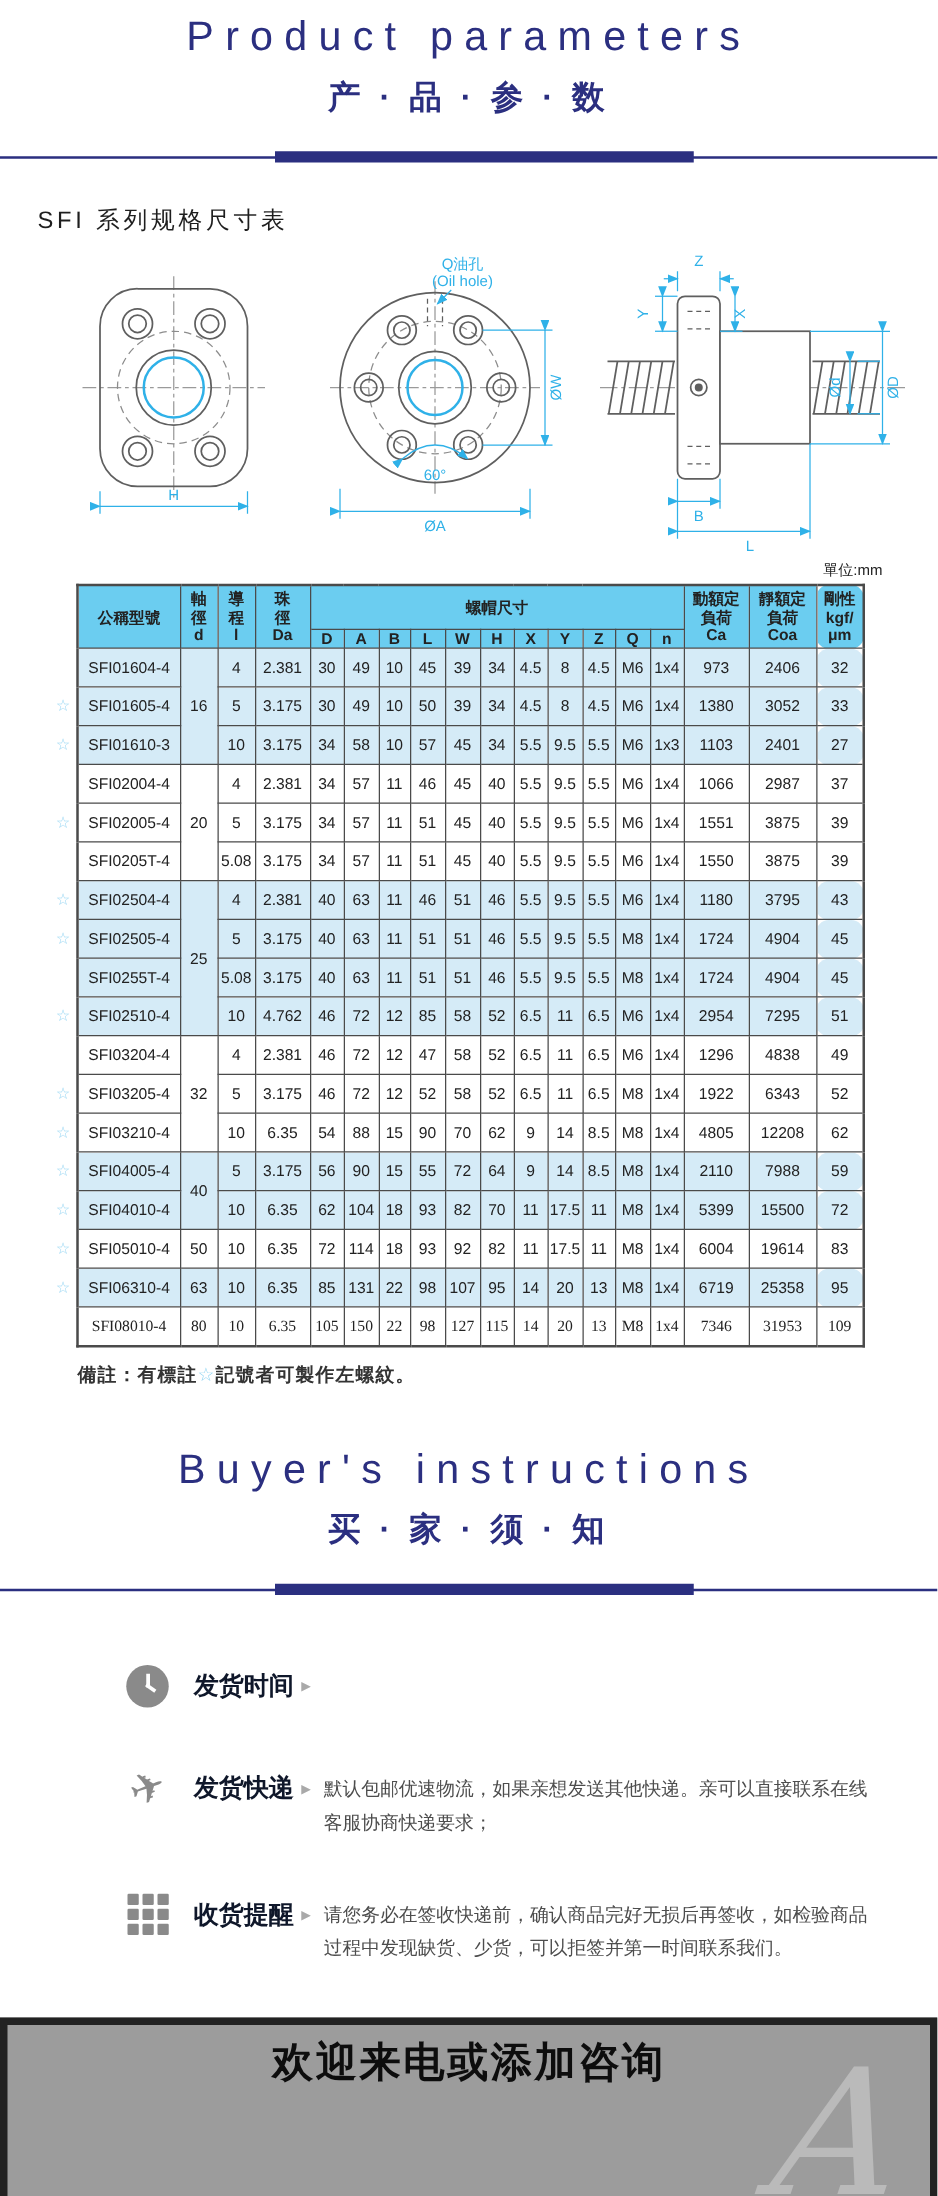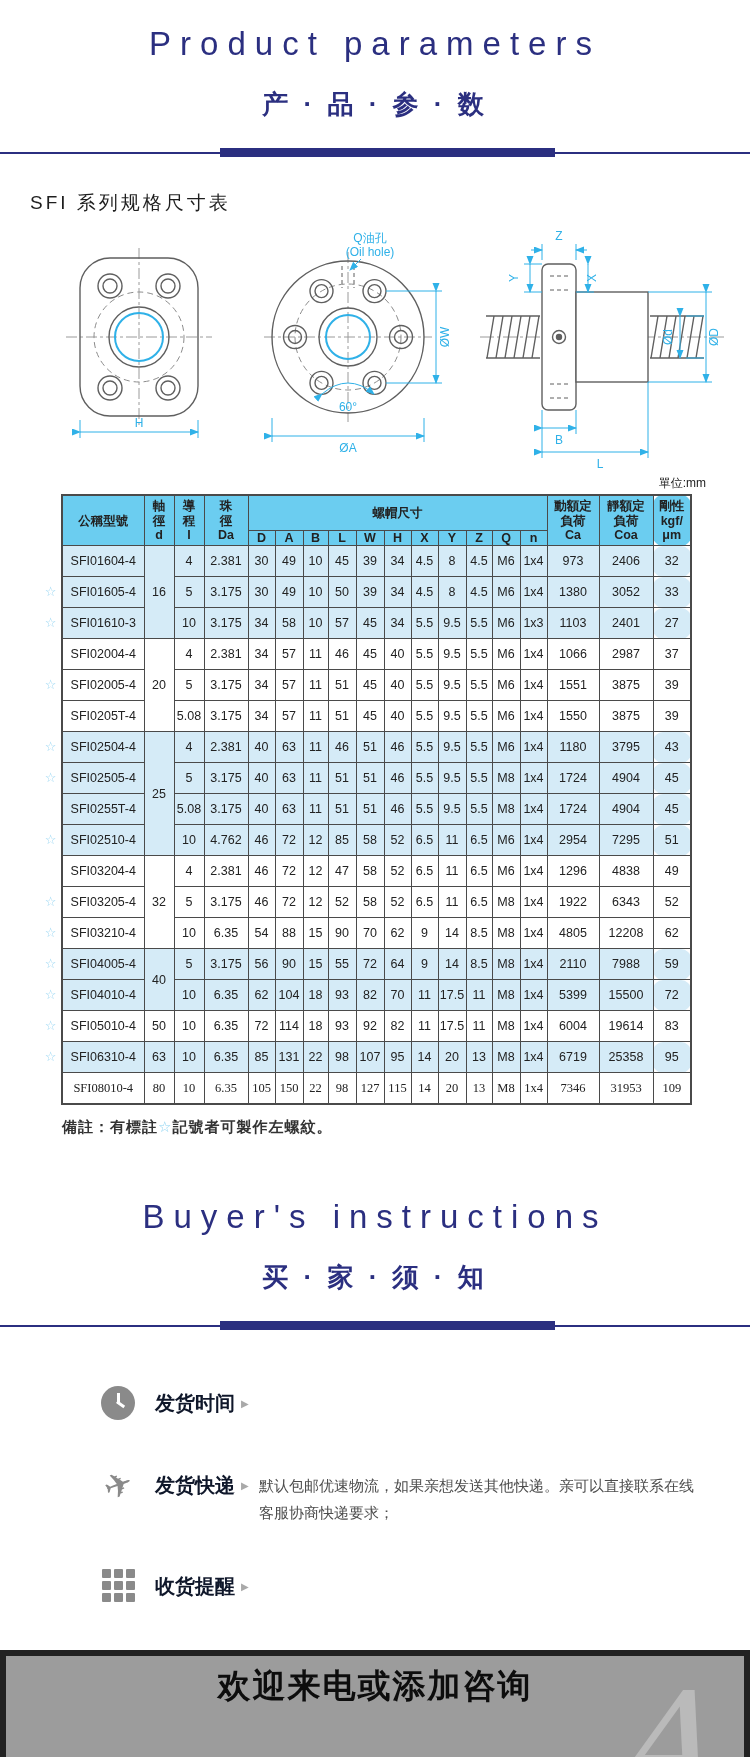--- a/index.html
+++ b/index.html
@@ -1,19 +1,19 @@
 <!DOCTYPE html>
 <html><head>
 <meta charset="utf-8">
 <style>
   html,body{margin:0;padding:0;background:#ffffff;}
   body{width:750px;font-family:"Liberation Sans","DejaVu Sans",sans-serif;color:#333;}
-  .hero{text-align:center;padding-top:25px;}
+  .hero{text-align:center;padding-top:10px;}
   .hero-en{font-size:33px;letter-spacing:9px;color:#2b2f80;font-weight:500;}
-  .hero-cn{font-size:26px;letter-spacing:4px;color:#2b2f80;font-weight:700;margin-top:24px;}
+  .hero-cn{font-size:26px;letter-spacing:4px;color:#2b2f80;font-weight:700;margin-top:12px;}
   .divider{position:relative;height:10px;margin-top:26px;}
   .divider .line{position:absolute;top:4px;left:0;right:0;height:2px;background:#2b2f80;}
   .divider .bar{position:absolute;top:0;left:220px;width:335px;height:9px;background:#2b2f80;}
   .spec-title{margin:32px 0 4px 30px;font-size:19px;letter-spacing:3px;color:#1e1e1e;font-weight:500;}
   .diagrams{display:block;margin:2px auto 0 28px;}
   .unit-label{text-align:right;margin:0 44px 2px 0;font-size:12px;color:#222;padding-left:10px;}
   .table-wrap{margin:2px 0 0 40px;}
   table.spec{border-collapse:collapse;table-layout:fixed;}
   table.spec th,table.spec td{border:1px solid #4a4a4a;text-align:center;vertical-align:middle;
     font-size:12.5px;color:#222;padding:0;line-height:1.15;background:#fff;overflow:hidden;}
@@ -1368,20 +1368,21 @@
           <span></span>
           <span></span>
           <span></span>
           <span></span>
           <span></span>
           <span></span>
         </div>
     </div>
     <div class="info-label">收货提醒</div>
     <div class="info-arrow">▶</div>
+    <div class="info-text">请您务必在签收快递前，确认商品完好无损后再签收，如检验商品过程中发现缺货、少货，可以拒签并第一时间联系我们。</div>
   </div>
 </div>
 
 <div class="footer">
   <div class="footer-logo">A</div>
   <div class="footer-line2">欢迎来电或添加咨询</div>
 
 </div>
 
 </body></html>

